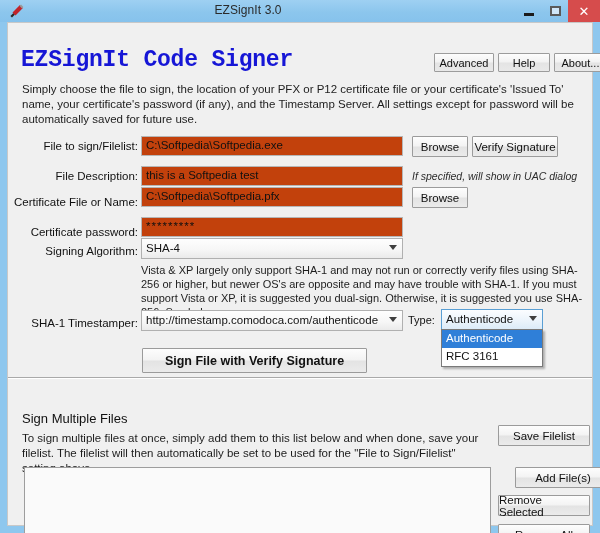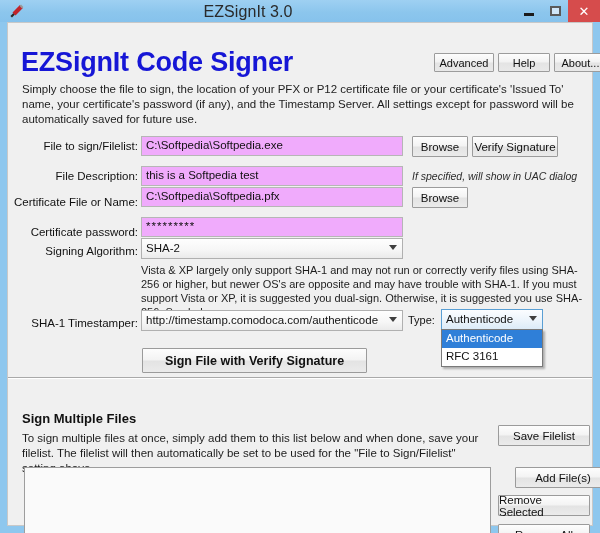--- a/index.html
+++ b/index.html
@@ -21,21 +21,21 @@
     width: 600px; height: 22px;
     background: linear-gradient(to bottom, #9ed0f2 0%, #8cc6ed 55%, #86c2ec 100%);
   }
   #title-icon {
     position: absolute; left: 8px; top: 3px;
     width: 17px; height: 17px;
   }
   #title-text {
     position: absolute; left: 0; top: 3px;
     width: 496px; text-align: center;
-    font-size: 16px; color: #2a2a2a;
+    font-size: 12px; color: #2a2a2a;
     letter-spacing: .1px;
   }
   .winbtn {
     position: absolute; top: 0; height: 22px;
     display: flex; align-items: center; justify-content: center;
   }
   #btn-min { left: 516px; width: 26px; }
   #btn-max { left: 542px; width: 26px; }
   #btn-close {
     left: 568px; width: 32px; height: 22px;
@@ -75,22 +75,23 @@
   }
   #panel-bottom {
     position: absolute; left: 0; top: 356px;
     width: 584px; height: 146px;
     background: #f0f0f0;
   }
 
   
   #app-title {
     position: absolute; left: 13px; top: 24px;
-    font-size: 27px; font-weight: bold; color: #1616d6;
+    font-size: 23px; font-weight: bold; color: #1616d6;
     letter-spacing: -.2px;
+    font-family: Liberation Mono, monospace;
   }
   .hdr-btn {
     position: absolute; top: 30px; height: 19px;
     background: linear-gradient(to bottom,#fdfdfd 0%,#f2f2f2 48%,#e4e4e4 52%,#e9e9e9 100%);
     border: 1px solid #9c9c9c;
     border-radius: 1px;
     font-size: 11px; color: #111;
     display: flex; align-items: center; justify-content: center;
     box-sizing: border-box;
     cursor: default;
@@ -109,21 +110,21 @@
 
   
   .lbl {
     position: absolute;
     text-align: right;
     font-size: 11.5px; color: #111;
     width: 200px;
   }
   .tbox {
     position: absolute;
-    background: #f0abfc;
+    background: #c2410c;
     border: 1px solid #b6b6b6;
     box-sizing: border-box;
     font-size: 11.5px; color: #111;
     padding: 2px 0 0 4px;
     height: 20px;
     overflow: hidden; white-space: nowrap;
   }
   .btn {
     position: absolute; height: 21px;
     background: linear-gradient(to bottom,#fdfdfd 0%,#f3f3f3 48%,#e3e3e3 52%,#ebebeb 100%);
@@ -190,21 +191,21 @@
 
   #sign-btn {
     position: absolute; left: 134px; top: 325px;
     width: 225px; height: 25px;
     font-weight: bold; font-size: 12.5px;
   }
 
   
   #sec-title {
     position: absolute; left: 14px; top: 388px;
-    font-size: 13px; font-weight: bold; color: #111;
+    font-size: 13px; font-weight: normal; color: #111;
   }
   #sec-desc {
     position: absolute; left: 14px; top: 408px;
     width: 470px;
     font-size: 11.5px; color: #1d1d1d; line-height: 15px;
   }
   #filelist {
     position: absolute; left: 16px; top: 444px;
     width: 467px; height: 74px;
     background: #fafafa;
@@ -262,21 +263,21 @@
 
       <div class="lbl" style="left:-70px; top:173px;">Certificate File or Name:</div>
       <div class="tbox" style="left:133px; top:164px; width:262px;">C:\Softpedia\Softpedia.pfx</div>
       <div class="btn" style="left:404px; top:164px; width:56px;">Browse</div>
 
       <div class="lbl" style="left:-70px; top:203px;">Certificate password:</div>
       <div class="tbox" style="left:133px; top:194px; width:262px; letter-spacing:1px;">*********</div>
 
       <div class="lbl" style="left:-70px; top:222px;">Signing Algorithm:</div>
       <div class="combo" style="left:133px; top:215px; width:262px;">
-        <span>SHA-2</span>
+        <span>SHA-4</span>
         <span class="arrow"></span>
       </div>
 
       <div id="note-sha">Vista &amp; XP largely only support SHA-1 and may not run or correctly verify files using SHA-256 or higher, but newer OS's are opposite and may have trouble with SHA-1. If you must support Vista or XP, it is suggested you dual-sign. Otherwise, it is suggested you use SHA-256. See help.</div>
 
       <div class="lbl" id="lbl-ts">SHA-1 Timestamper:</div>
       <div class="combo" id="combo-ts">
         <span>http://timestamp.comodoca.com/authenticode</span>
         <span class="arrow"></span>
       </div>

